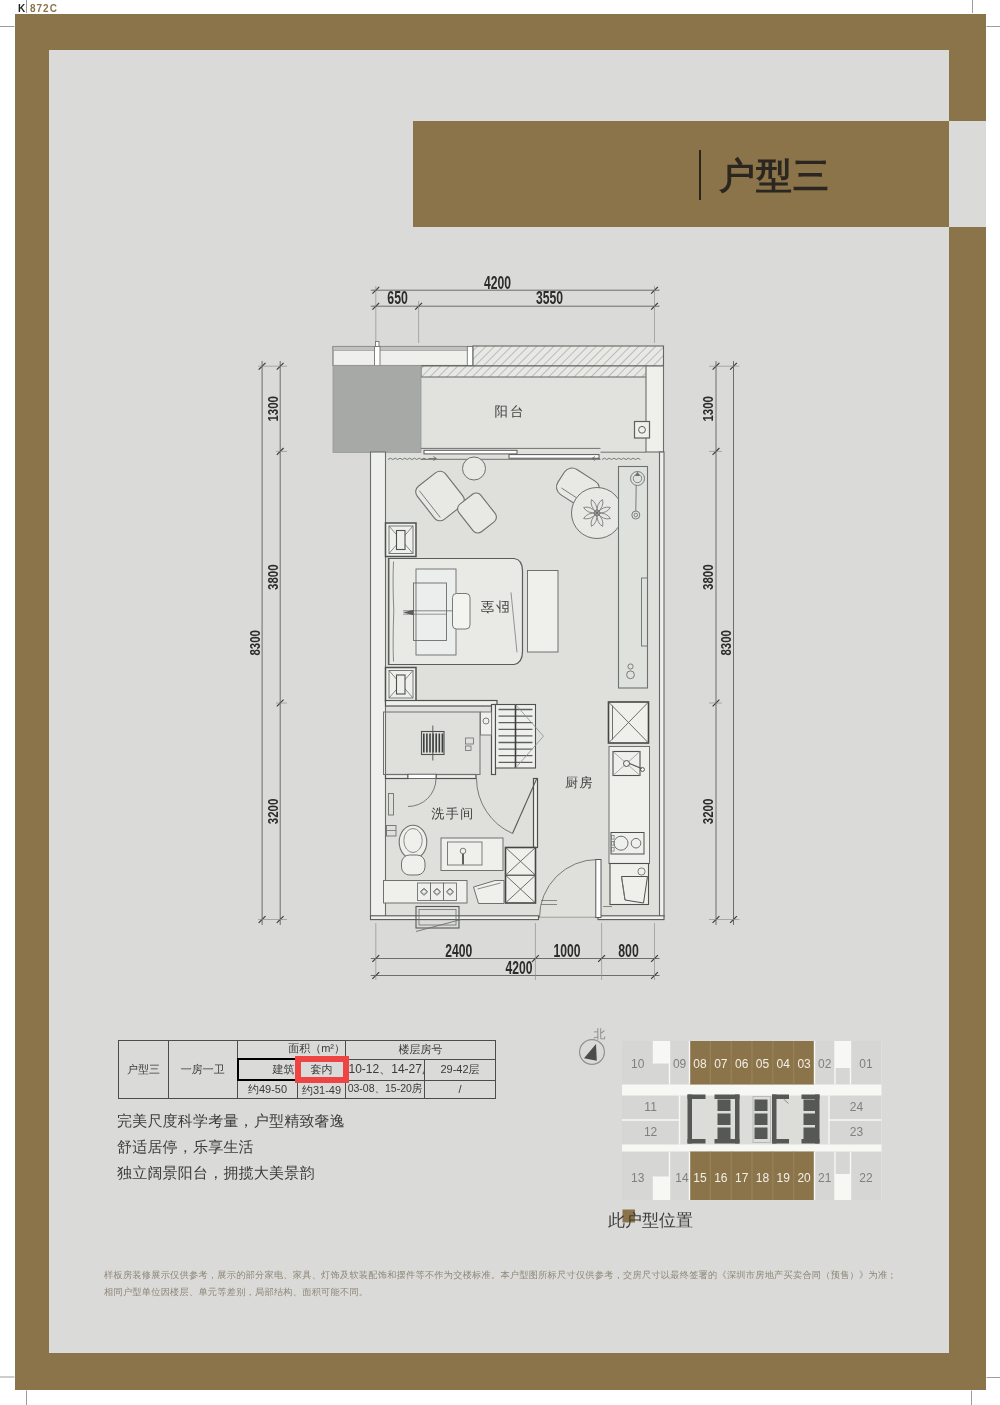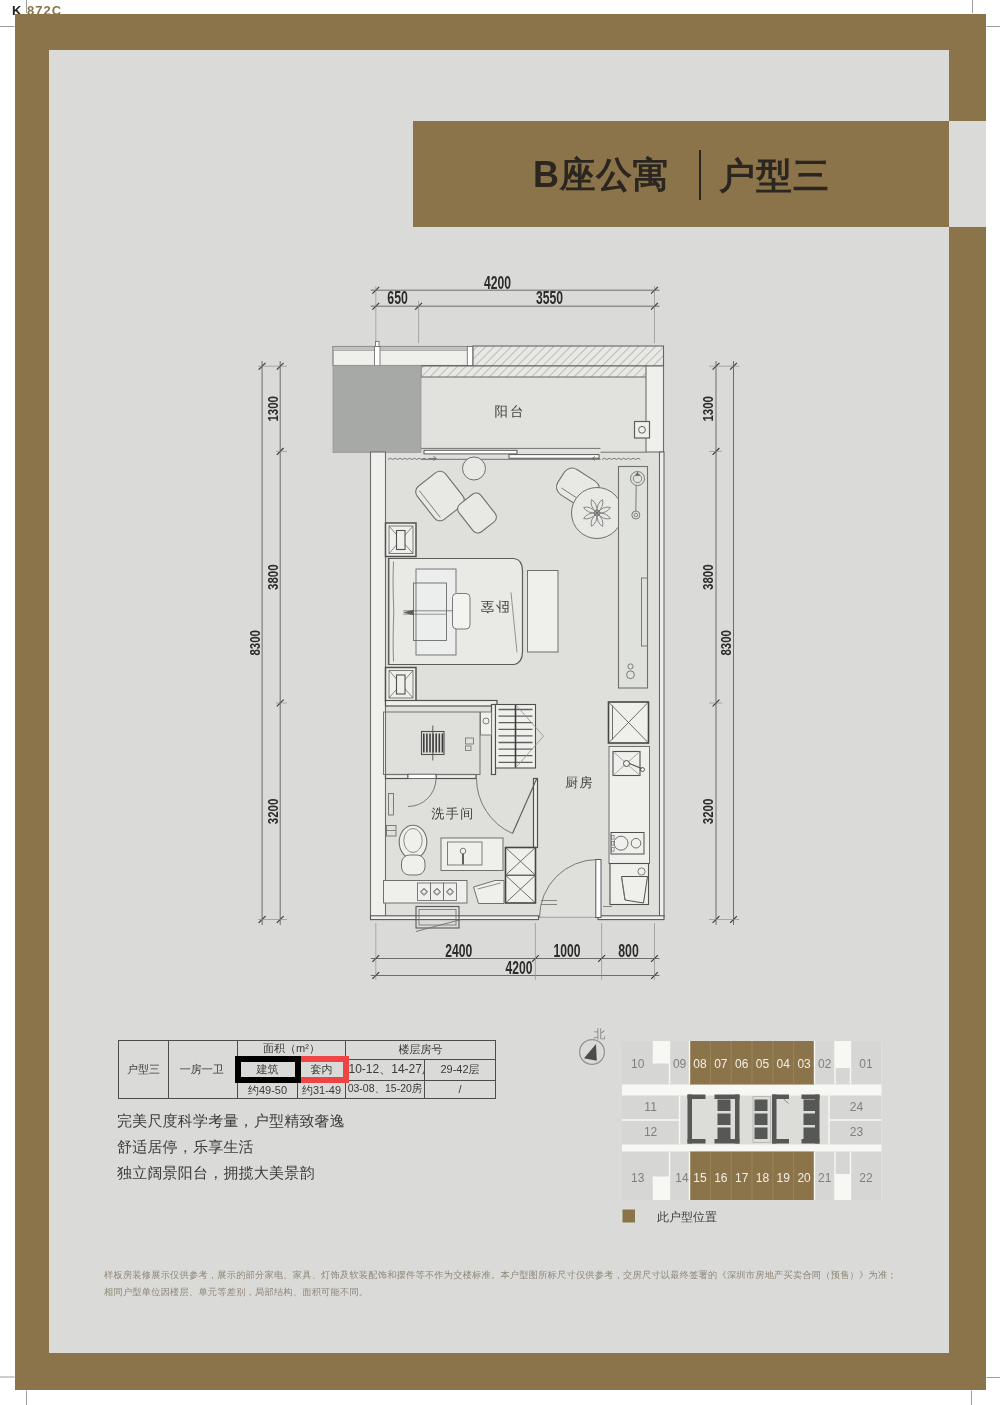--- a/index.html
+++ b/index.html
@@ -3,32 +3,31 @@
 <meta charset="utf-8">
 <style>
   html,body{margin:0;padding:0;}
   body{width:1000px;height:1405px;position:relative;background:#ffffff;
        font-family:"Liberation Sans",sans-serif;}
   .abs{position:absolute;}
 </style>
 </head>
 <body>
 
-<div class="abs" style="left:12px;top:2.5px;font-size:13px;font-weight:bold;letter-spacing:1px;color:#1f1f1d;">K <span style="color:#8a7449;">872C</span></div>
+<div class="abs" style="left:18px;top:2.5px;font-size:10px;font-weight:bold;letter-spacing:1px;color:#1f1f1d;">K <span style="color:#8a7449;">872C</span></div>
 
 <div class="abs" style="left:15px;top:13.5px;width:971px;height:1376.5px;background:#8b744a;"></div>
 
 <div class="abs" style="left:49px;top:50px;width:899.5px;height:1302.5px;background:#dadbd8;"></div>
 
 <div class="abs" style="left:413px;top:121px;width:535.5px;height:106px;background:#8b744a;"></div>
 
 <div class="abs" style="left:948.5px;top:121px;width:37.5px;height:106px;background:#dadbd8;"></div>
 
 <div class="abs" style="left:413px;top:121px;width:535.5px;height:106px;color:#2b2620;">
-  <span class="abs" style="left:120px;top:30px;font-size:36px;font-weight:bold;letter-spacing:0.5px;">B座公寓</span>
   <span class="abs" style="left:286px;top:29px;width:2px;height:50px;background:#2b2620;"></span>
   <span class="abs" style="left:306px;top:31px;font-size:36px;font-weight:600;letter-spacing:1px;">户型三</span>
 </div>
 
 <svg class="abs" style="left:0;top:0;" width="1000" height="1405" viewBox="0 0 1000 1405">
 
 <g>
       <line x1="370.8" y1="290.2" x2="659.5" y2="290.2" stroke="#5f625f" stroke-width="0.9"></line>
       <line x1="372.40000000000003" y1="293.59999999999997" x2="379.2" y2="286.8" stroke="#3a3d3a" stroke-width="1.2"></line>
       <line x1="651.1" y1="293.59999999999997" x2="657.9" y2="286.8" stroke="#3a3d3a" stroke-width="1.2"></line>
@@ -528,39 +527,39 @@
       <col style="width:69px">
       <col style="width:60px">
       <col style="width:48px">
       <col style="width:79px">
       <col style="width:71px">
     </colgroup>
   <tbody>
       <tr style="height:17px;">
     <td rowspan="3" style="border:1px solid #4c4c4a;padding:0;overflow:hidden;">户型三</td>
     <td rowspan="3" style="border:1px solid #4c4c4a;padding:0;overflow:hidden;">一房一卫</td>
-    <td colspan="2" style="border:1px solid #4c4c4a;padding:0;overflow:hidden;">面积（m²）</td>
+    <td colspan="2" style="border:1px solid #4c4c4a;padding:0;overflow:hidden;text-align:right;">面积（m²）</td>
     <td colspan="2" style="border:1px solid #4c4c4a;padding:0;overflow:hidden;">楼层房号</td>
   </tr>
   <tr style="height:16px;">
-    <td style="border:6px solid #000000;padding:0;overflow:hidden;">建筑</td>
+    <td style="border:2px solid #000000;padding:0;overflow:hidden;text-align:right;">建筑</td>
     <td style="border:6px solid #ef4444;padding:0;overflow:hidden;">套内</td>
     <td style="border:1px solid #4c4c4a;padding:0;overflow:hidden;font-size:12px;">10-12、14-27层</td>
     <td style="border:1px solid #4c4c4a;padding:0;overflow:hidden;margin-top:20px;">29-42层</td>
   </tr>
   <tr style="height:16px;">
     <td style="border:1px solid #4c4c4a;padding:0;overflow:hidden;">约49-50</td>
     <td style="border:1px solid #4c4c4a;padding:0;overflow:hidden;">约31-49</td>
     <td style="border:1px solid #4c4c4a;padding:0;overflow:hidden;font-size:10.5px;">03-08、15-20房</td>
     <td style="border:1px solid #4c4c4a;padding:0;overflow:hidden;">/</td>
   </tr>
 </tbody>
   </table>
 
 <div class="abs" style="left:117px;top:1107.5px;font-size:15px;line-height:26px;color:#3c3c3a;letter-spacing:0.2px;">
   完美尺度科学考量，户型精致奢逸<br>舒适居停，乐享生活<br>独立阔景阳台，拥揽大美景韵
 </div>
 
-<div class="abs" style="left:657px;top:1209px;font-size:12px;color:#3c3c3a;">此户型位置</div>
+<div class="abs" style="left:608px;top:1209px;font-size:17px;color:#3c3c3a;">此户型位置</div>
 
 <div class="abs" style="left:104px;top:1266.5px;font-size:9.2px;line-height:17px;color:#8e8577;letter-spacing:0.25px;">
   样板房装修展示仅供参考，展示的部分家电、家具、灯饰及软装配饰和摆件等不作为交楼标准。本户型图所标尺寸仅供参考，交房尺寸以最终签署的《深圳市房地产买卖合同（预售）》为准；<br>相同户型单位因楼层、单元等差别，局部结构、面积可能不同。
 </div>
 
 </body></html>

